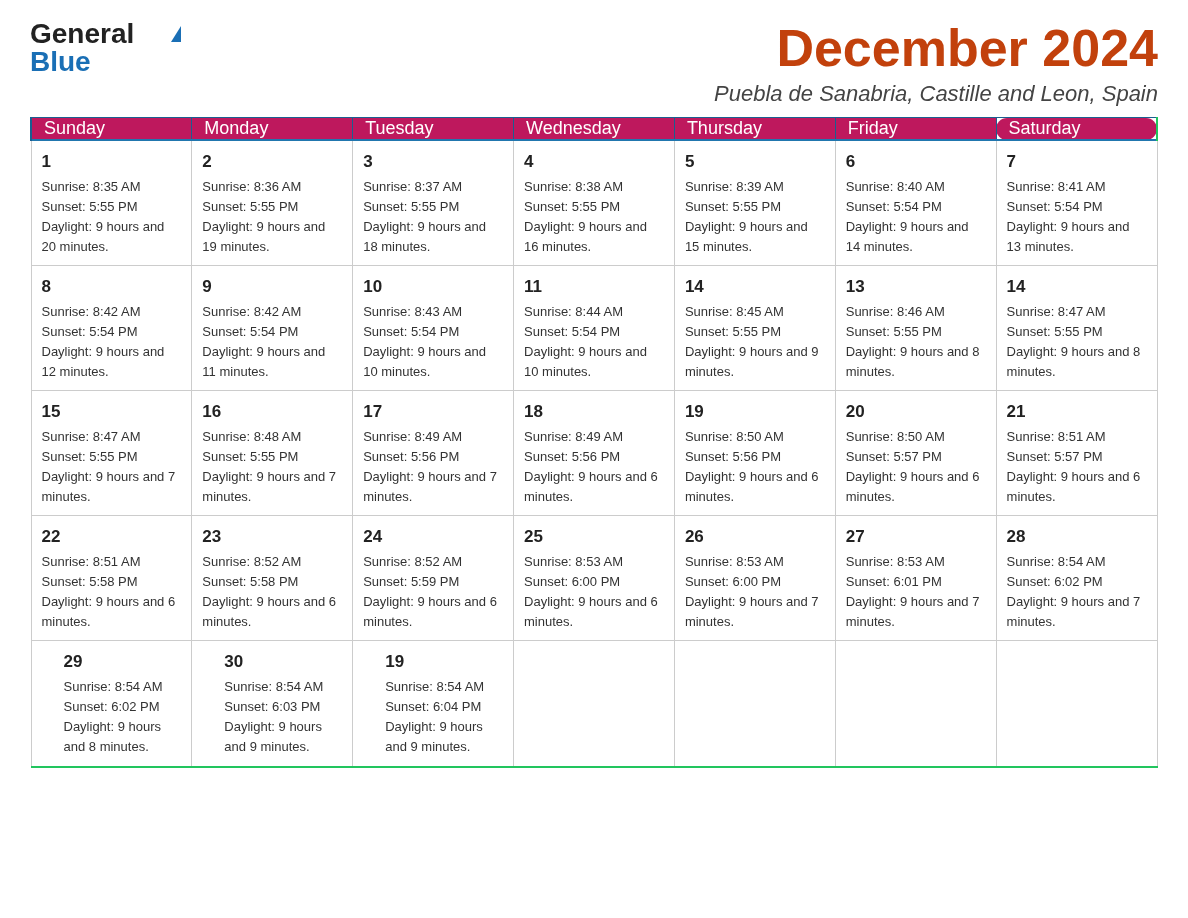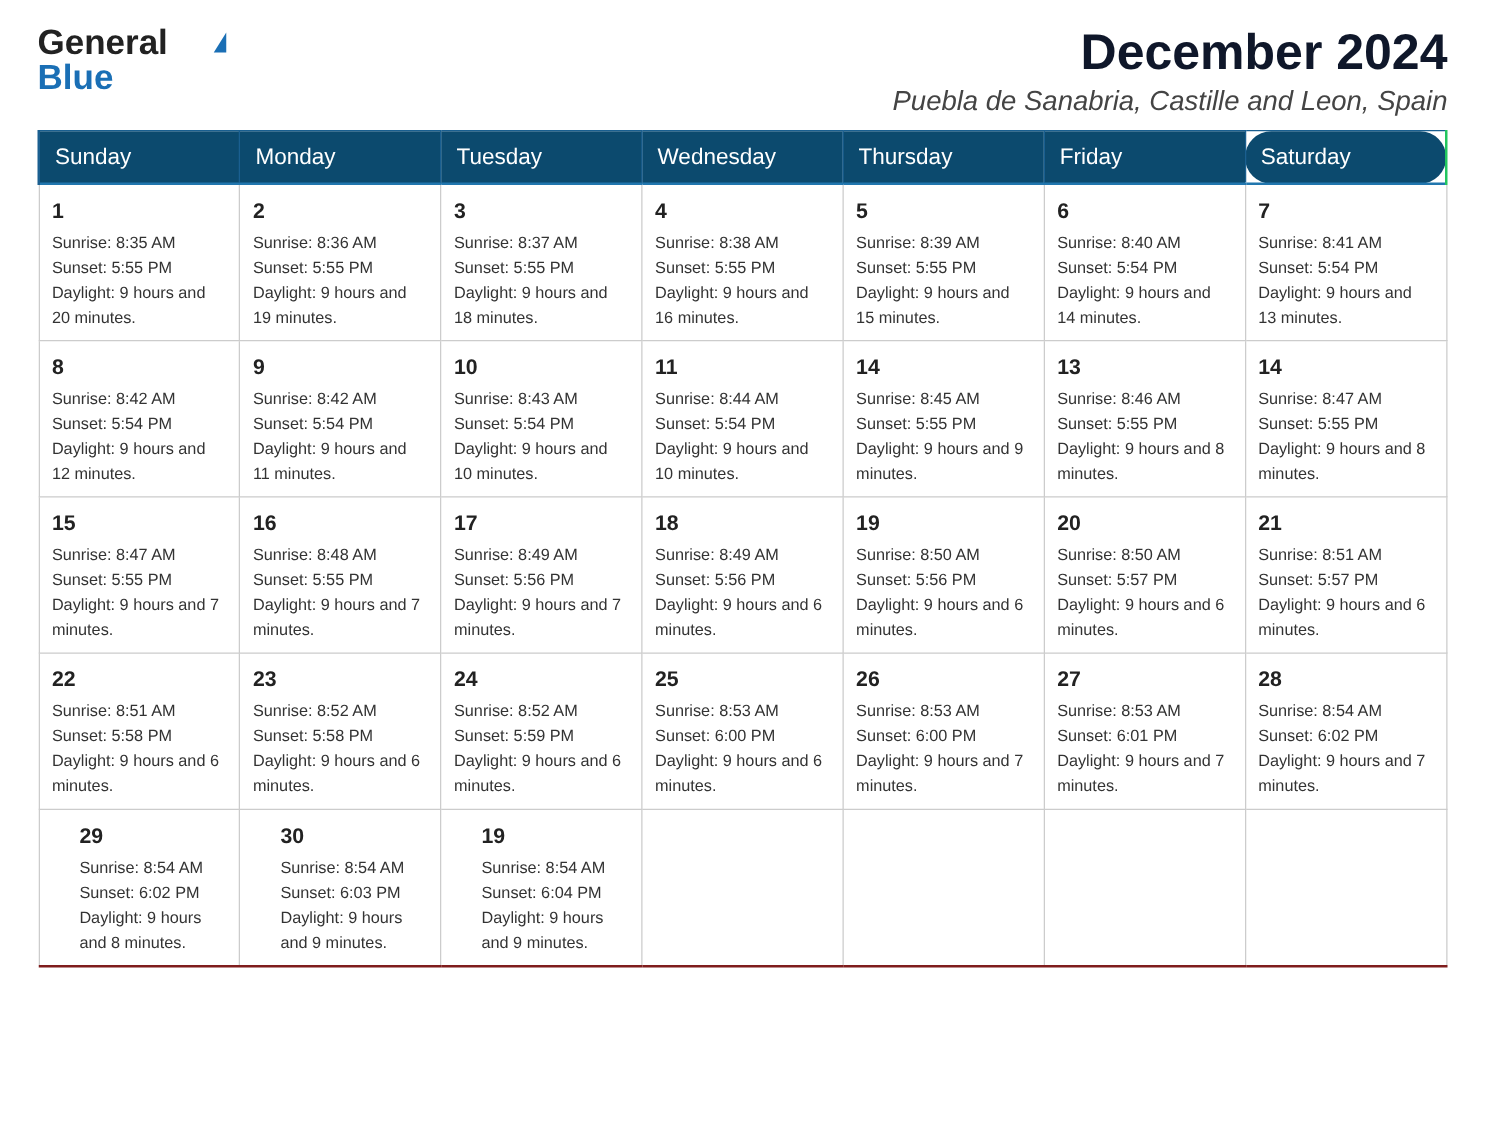--- a/index.html
+++ b/index.html
@@ -40,42 +40,42 @@
       height: 0;
       border-left: 10px solid transparent;
       border-bottom: 16px solid #1a6fb5;
       margin-left: 2px;
       vertical-align: middle;
     }
     .title-block {
       text-align: right;
     }
     .month-title {
-      font-size: 40px;
-      font-weight: bold;
-      color: #0f172a;
+      font-size: 52px;
+      font-weight: bold;
+      color: #c2410c;
       line-height: 1.1;
     }
     .location-title {
       font-size: 22px;
       color: #444;
       margin-top: 4px;
       font-style: italic;
     }
     .calendar-table {
       width: 100%;
       border-collapse: collapse;
       margin-top: 8px;
     }
     .calendar-table th {
-      background: #0c4a6e;
+      background: #be185d;
       color: #fff;
       font-size: 18px;
       font-weight: normal;
-      padding: 10px 12px;
+      padding: 0 12px;
       text-align: left;
       border: 1px solid #1a5f90;
     }
     .calendar-table td {
       vertical-align: top;
       padding: 8px 10px;
       border: 1px solid #ccc;
       width: 14.28%;
       min-height: 90px;
       font-size: 13px;
@@ -90,21 +90,21 @@
     }
     .day-info {
       color: #333;
       font-size: 13px;
       line-height: 1.55;
     }
     .empty-cell {
       background: #fff;
     }
     tr:last-child td {
-      border-bottom: 2px solid #7f1d1d;
+      border-bottom: 2px solid #22c55e;
       padding-left: 32px;
     }
     .calendar-table thead tr th:first-child {
       border-left: 2px solid #1a5f90;
     }
     .calendar-table thead tr th:last-child {
       border-right: 2px solid #22c55e;
       border-radius: 21px;
     }
     .row-top-border td {

